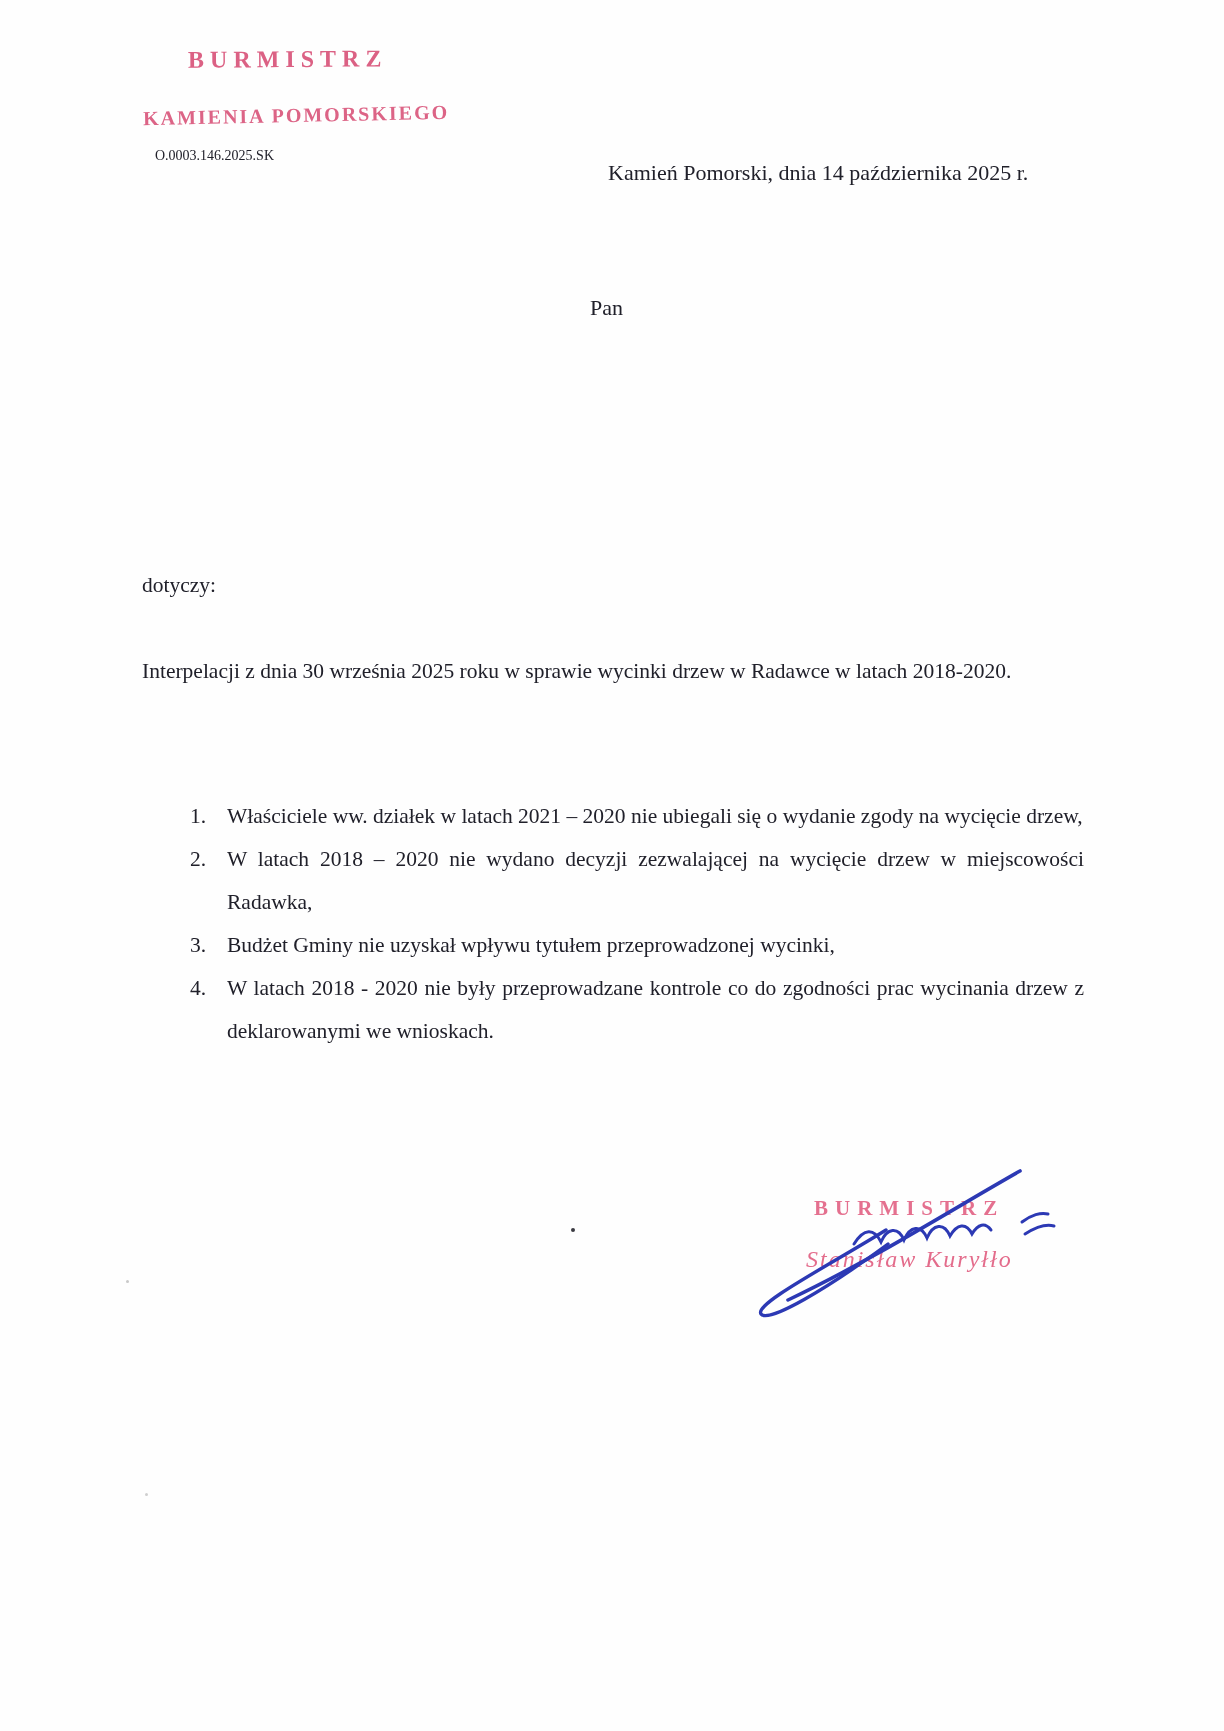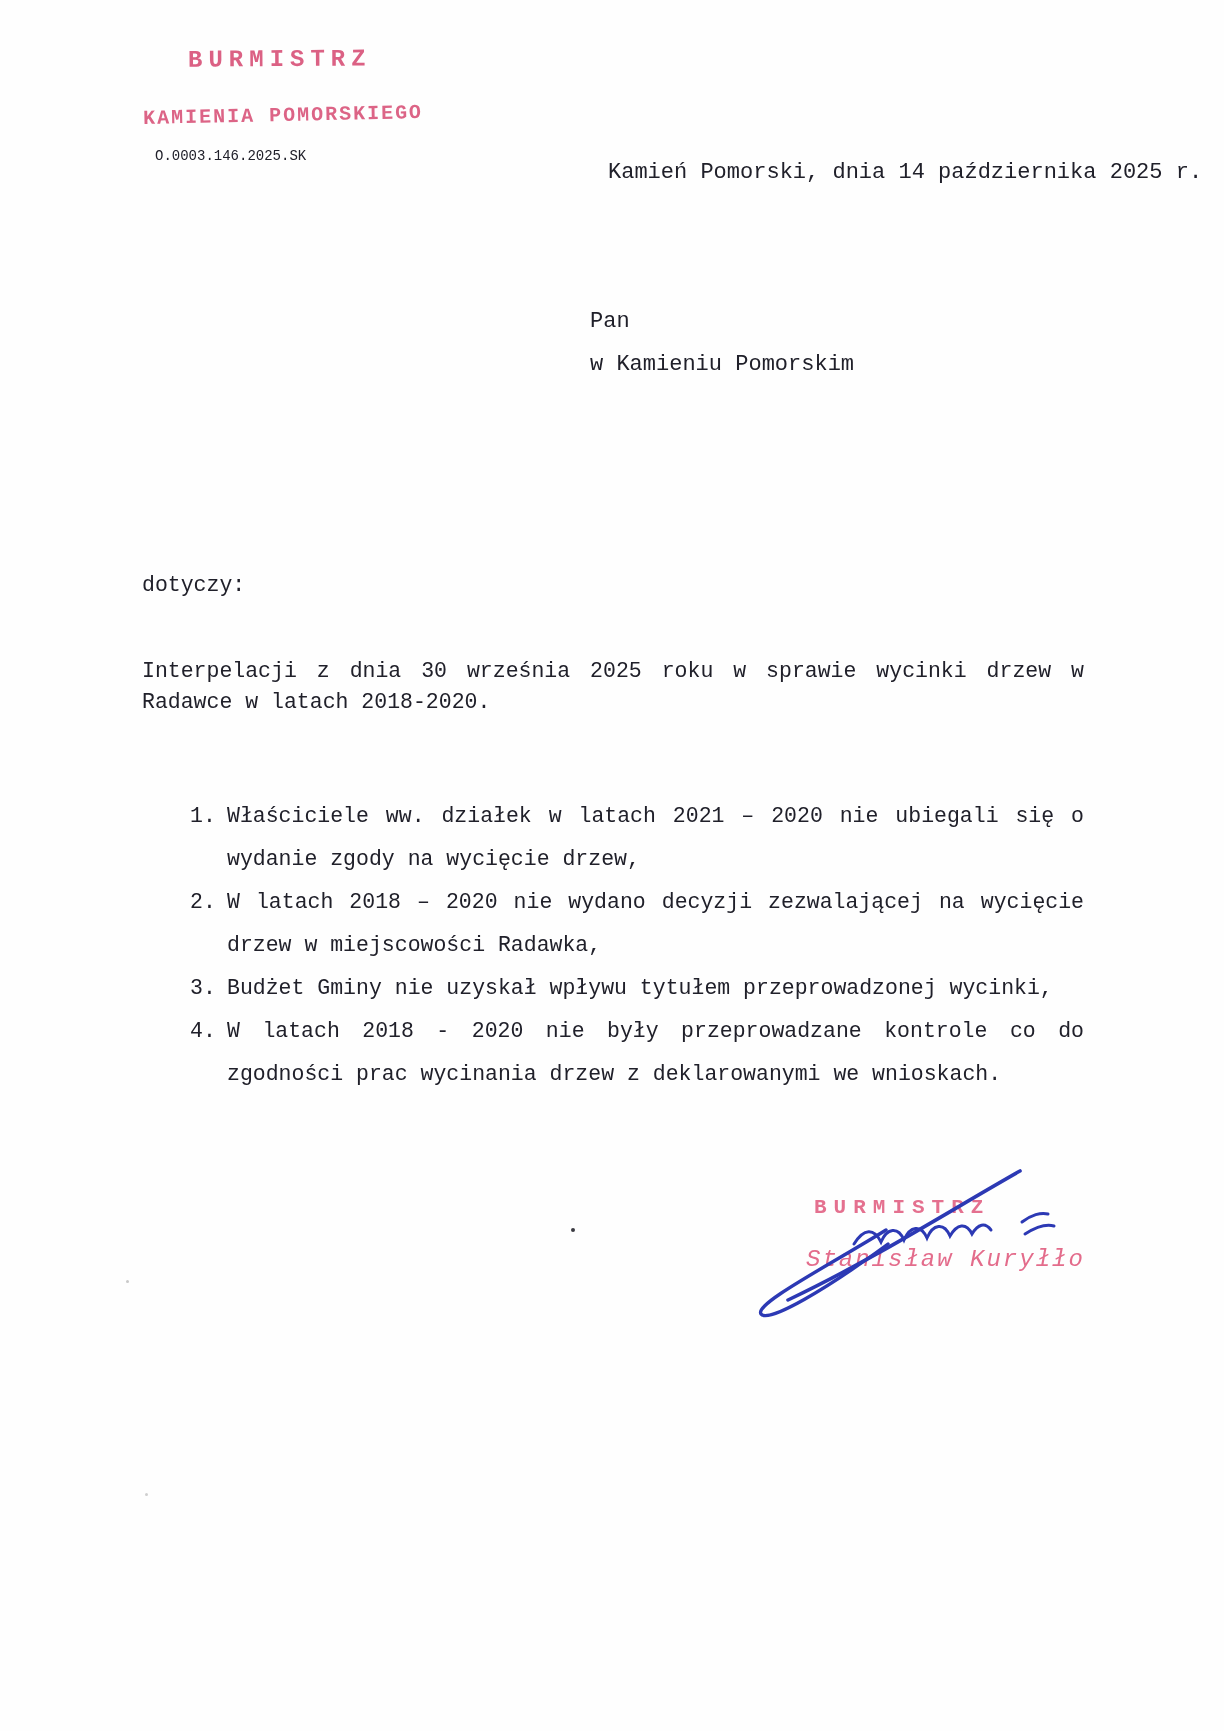--- a/index.html
+++ b/index.html
@@ -2,21 +2,21 @@
 <html><head>
 <meta charset="utf-8">
 <style>
   html, body { margin: 0; padding: 0; background: #ffffff; }
   .page {
     position: relative;
     width: 1224px;
     height: 1731px;
     margin: 0 auto;
     background: #fefefe;
-    font-family: Liberation Mono, monospace;
+    font-family: Liberation Serif, serif;
     color: #20202a;
     overflow: hidden;
   }
   .abs { position: absolute; }
 
   
   .stamp-line1 {
     left: 188px; top: 46px;
     font-size: 24px; font-weight: 700;
     letter-spacing: 6px;
@@ -29,21 +29,21 @@
     font-size: 20px; font-weight: 700;
     letter-spacing: 2px;
     color: #d9547a;
     opacity: .9;
     transform: rotate(-1.2deg);
   }
   .ref-number { left: 155px; top: 148px; font-size: 14px; }
   .place-date { left: 608px; top: 160px; font-size: 22px; }
 
   
-  .recipient { left: 590px; top: 300px; font-size: 22px; line-height: 43px; }
+  .recipient { left: 590px; top: 286px; font-size: 22px; line-height: 43px; }
 
   
   .subject {
     left: 142px; top: 570px;
     width: 942px;
     font-size: 21.5px; line-height: 31px;
     display: flex;
     flex-direction: column;
   }
   .subject-label { flex: 0 0 86px; }
@@ -96,21 +96,20 @@
 <div class="page">
 
   <div class="abs stamp-line1">BURMISTRZ</div>
   <div class="abs stamp-line2">KAMIENIA POMORSKIEGO</div>
 
   <div class="abs ref-number">O.0003.146.2025.SK</div>
   <div class="abs place-date">Kamień Pomorski, dnia 14 października 2025 r.</div>
 
   <div class="abs recipient">
     <div>Pan</div>
-    <div>w Kamieniu Pomorskim</div>
   </div>
 
   <div class="abs subject">
     <span class="subject-label">dotyczy:</span>
     <span class="subject-text">Interpelacji z dnia 30 września 2025 roku w sprawie wycinki drzew w Radawce w latach 2018-2020.</span>
   </div>
 
 
   <div class="abs num-list">
     <div class="num-item">

